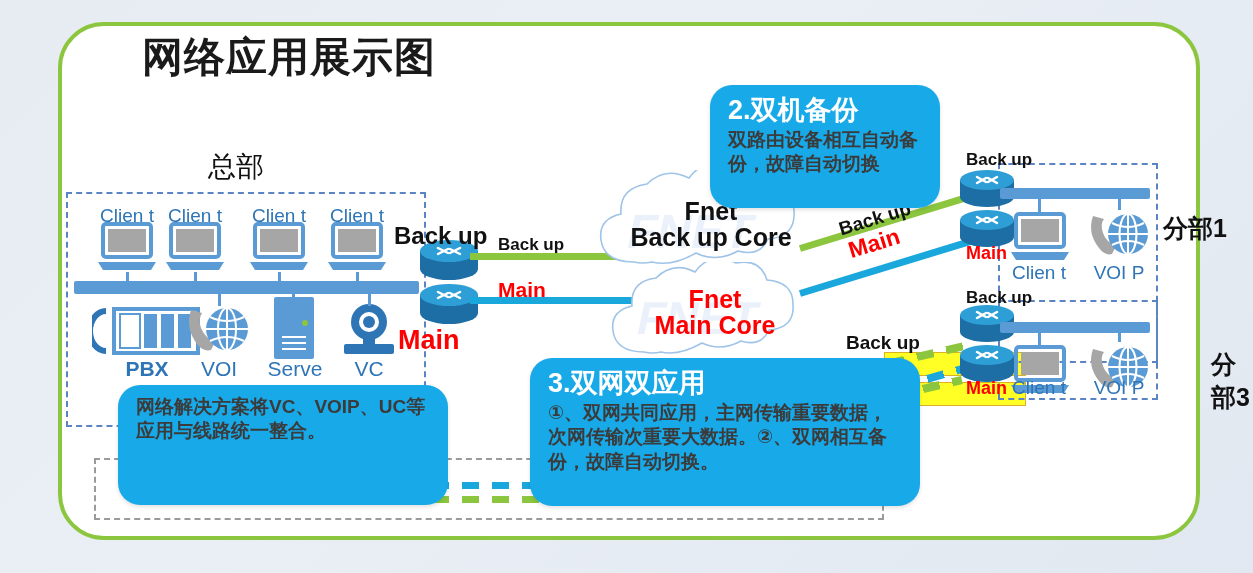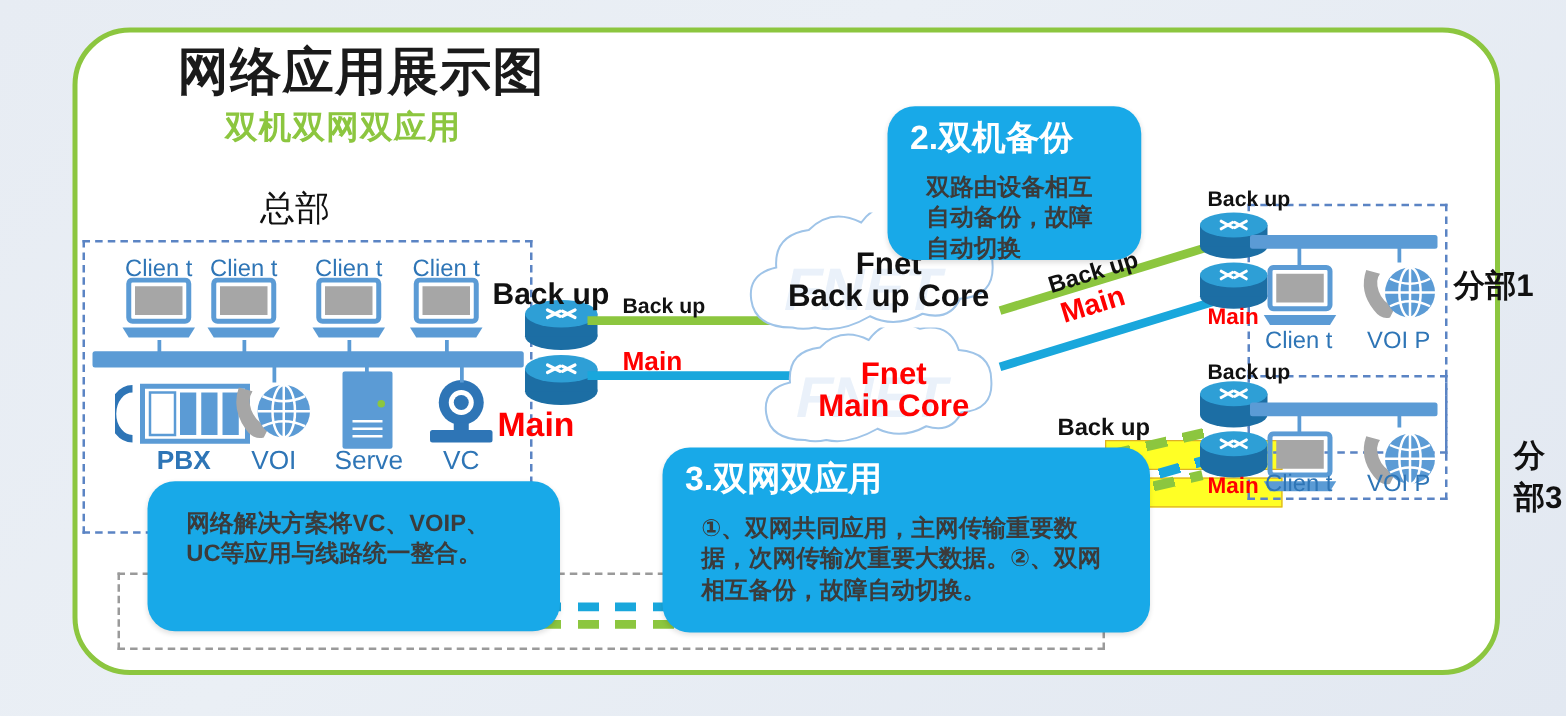--- a/index.html
+++ b/index.html
@@ -56,39 +56,38 @@
   .lbl-backup{color:#111;font-weight:bold;}
   .lbl-main{color:#ff0000;font-weight:bold;}
 
   
   .callout{
     position:absolute;background:#18a9e8;border-radius:22px;
     color:#ffffff;box-sizing:border-box;padding:10px 18px 12px 18px;
     box-shadow:0 2px 4px rgba(0,0,0,.12);
   }
   .callout h3{margin:0 0 2px 0;font-size:27px;font-weight:bold;color:#fff;line-height:1.15;}
-  .callout p{margin:13px;font-size:19px;font-weight:bold;color:#3b3b3b;line-height:1.28;}
+  .callout p{margin:0;font-size:19px;font-weight:bold;color:#3b3b3b;line-height:1.28;}
 
   
   .cloud-wrap{position:absolute;}
   .cloud-label{position:absolute;text-align:center;font-weight:bold;line-height:1.05;}
 
   
   .dev-label{color:#2e75b6;font-weight:normal;text-align:center;line-height:1.0;}
   .yellow-hl{position:absolute;background:#ffff00;border:1px solid #d8a400;opacity:.85;}
 </style>
 </head>
 <body>
 
 <div id="stage">
   <div class="page-shade"></div>
   <div class="panel"></div>
 
   <div class="abs title">网络应用展示图</div>
-  <div class="abs subtitle">双机双网双应用</div>
 
   <div class="abs hq-title">总部</div>
 
   <div class="abs dash-box" style="left:66px;top:192px;width:360px;height:235px;"></div>
 
   <div class="abs busbar" style="left:74px;top:281px;width:345px;height:13px;"></div>
 
   <div class="abs" style="left:96px;top:222px;width:62px;height:52px;">
     <svg width="62" height="52" viewBox="0 0 62 52">
       <rect x="7" y="2" width="48" height="33" rx="3" fill="none" stroke="#5b9bd5" stroke-width="4"></rect>
@@ -379,21 +378,21 @@
   <div class="abs branch-title" style="left:1163px;top:348px;margin-left:48px;">分部3</div>
 
   <div class="abs dash-box-gray" style="left:94px;top:458px;width:790px;height:62px;"></div>
   <div class="abs link-dashed-cyan" style="left:432px;top:482px;width:450px;height:7px;"></div>
   <div class="abs link-dashed-green" style="left:432px;top:496px;width:450px;height:7px;"></div>
 
   <div class="callout" style="left:118px;top:385px;width:330px;height:120px;">
     <p>网络解决方案将VC、VOIP、UC等应用与线路统一整合。</p>
   </div>
 
-  <div class="callout" style="left:710px;top:85px;width:203px;height:123px;">
+  <div class="callout" style="left:710px;top:85px;width:230px;height:123px;">
     <h3>2.双机备份</h3>
     <p>双路由设备相互自动备份，故障自动切换</p>
   </div>
 
   <div class="callout" style="left:530px;top:358px;width:390px;height:148px;">
     <h3>3.双网双应用</h3>
     <p>①、双网共同应用，主网传输重要数据，次网传输次重要大数据。②、双网相互备份，故障自动切换。</p>
   </div>
 
 </div>

